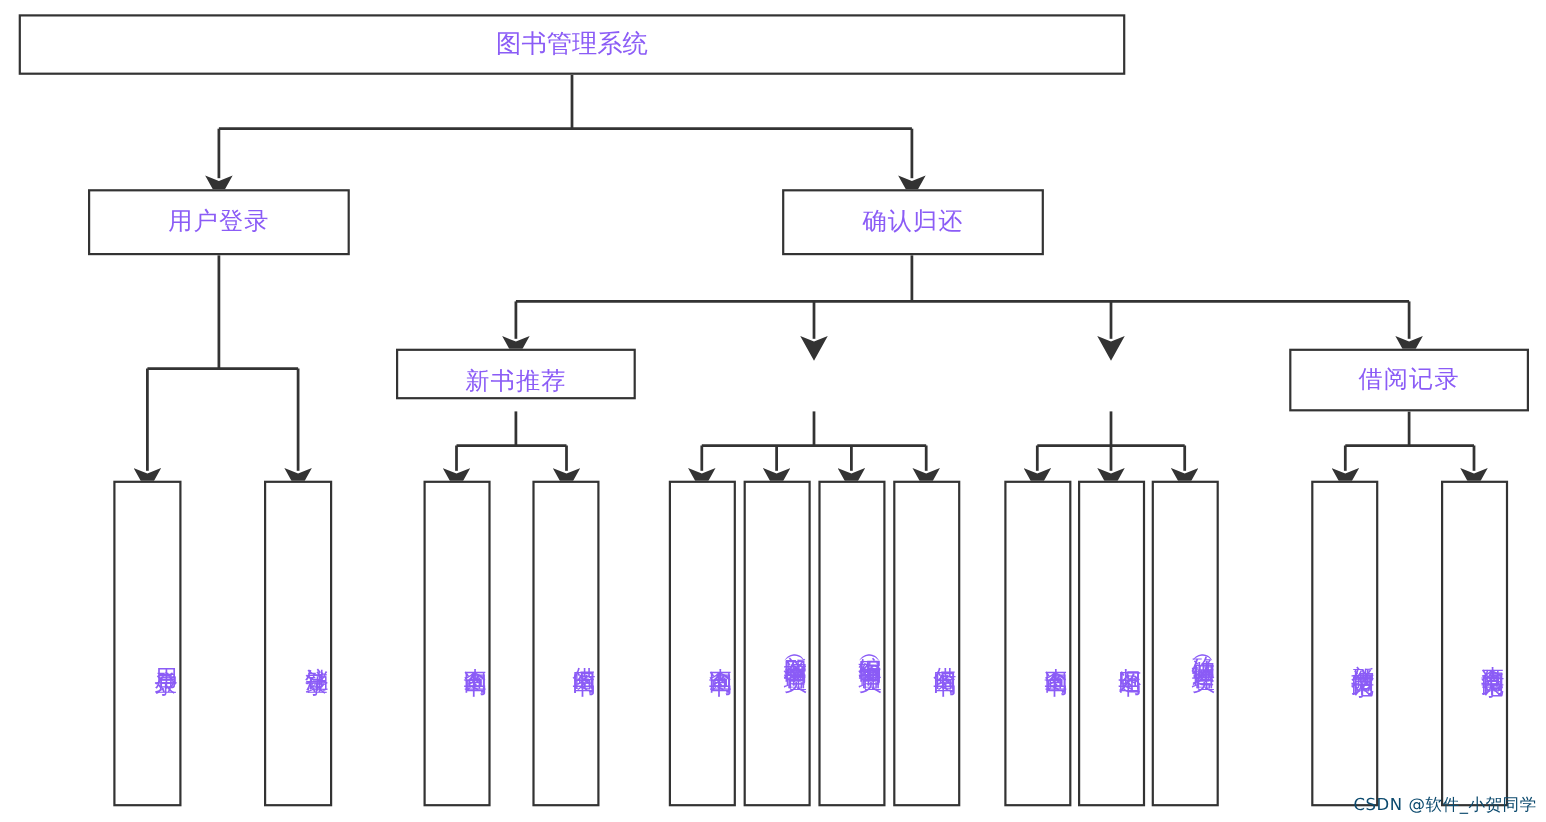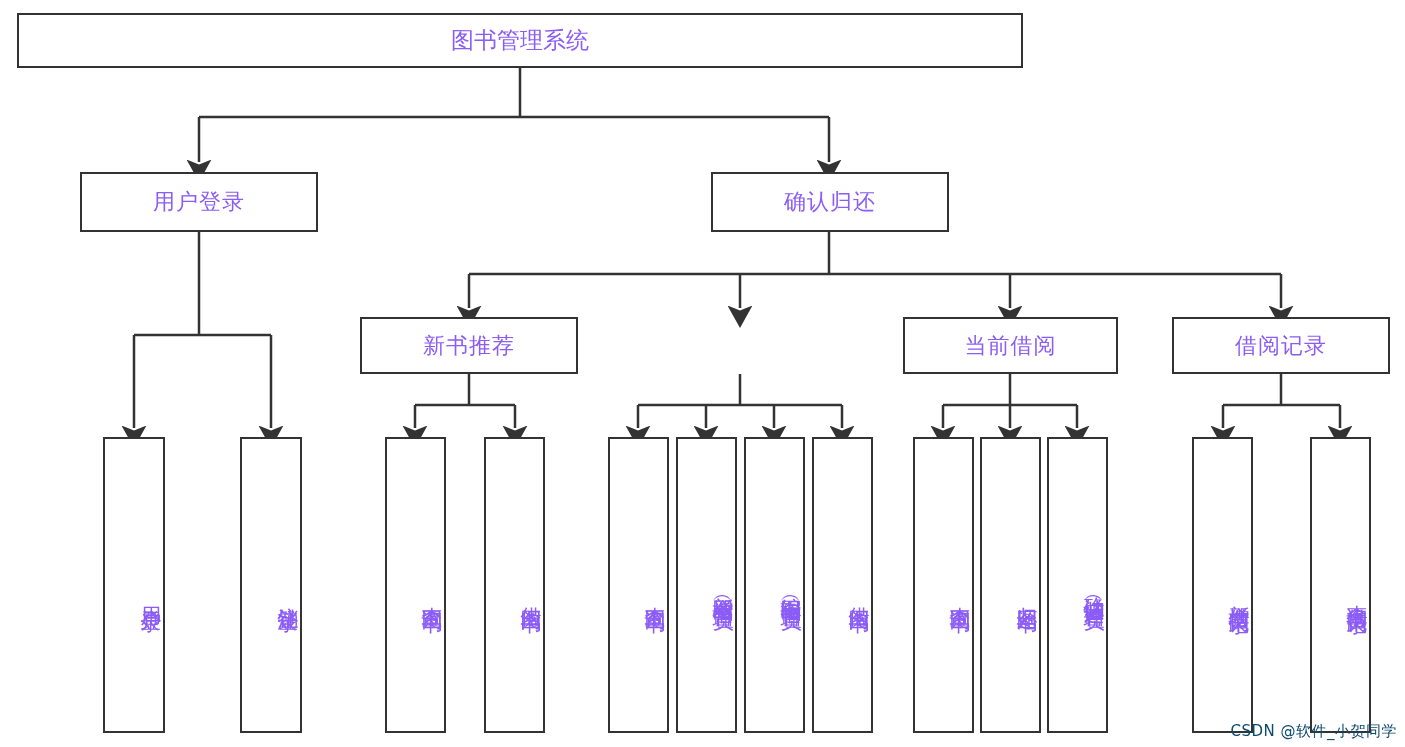--- a/index.html
+++ b/index.html
@@ -127,25 +127,22 @@
     <span>图书管理系统</span>
   </div>
 
   <div class="node horiz" style="left:80px; top:172px; width:238px; height:60px;">
     <span>用户登录</span>
   </div>
   <div class="node horiz" style="left:711px; top:172px; width:238px; height:60px;">
     <span>确认归还</span>
   </div>
 
-  <div class="node horiz" style="left:360px; top:317px; width:218px; height:57px;">
+  <div class="node horiz" style="left:360px; top:317px; width:218px; height:46px;align-items:flex-end;">
     <span>新书推荐</span>
-  </div>
-  <div class="node horiz" style="left:903px; top:317px; width:215px; height:57px;">
-    <span>当前借阅</span>
   </div>
   <div class="node horiz" style="left:1172px; top:317px; width:218px; height:57px;">
     <span>借阅记录</span>
   </div>
 
   <div class="node vert" style="left:103px; top:437px; width:62px; height:296px;">
     <span class="vtext">用户登录</span>
   </div>
   <div class="node vert" style="left:240px; top:437px; width:62px; height:296px;">
     <span class="vtext">注销登录</span>

